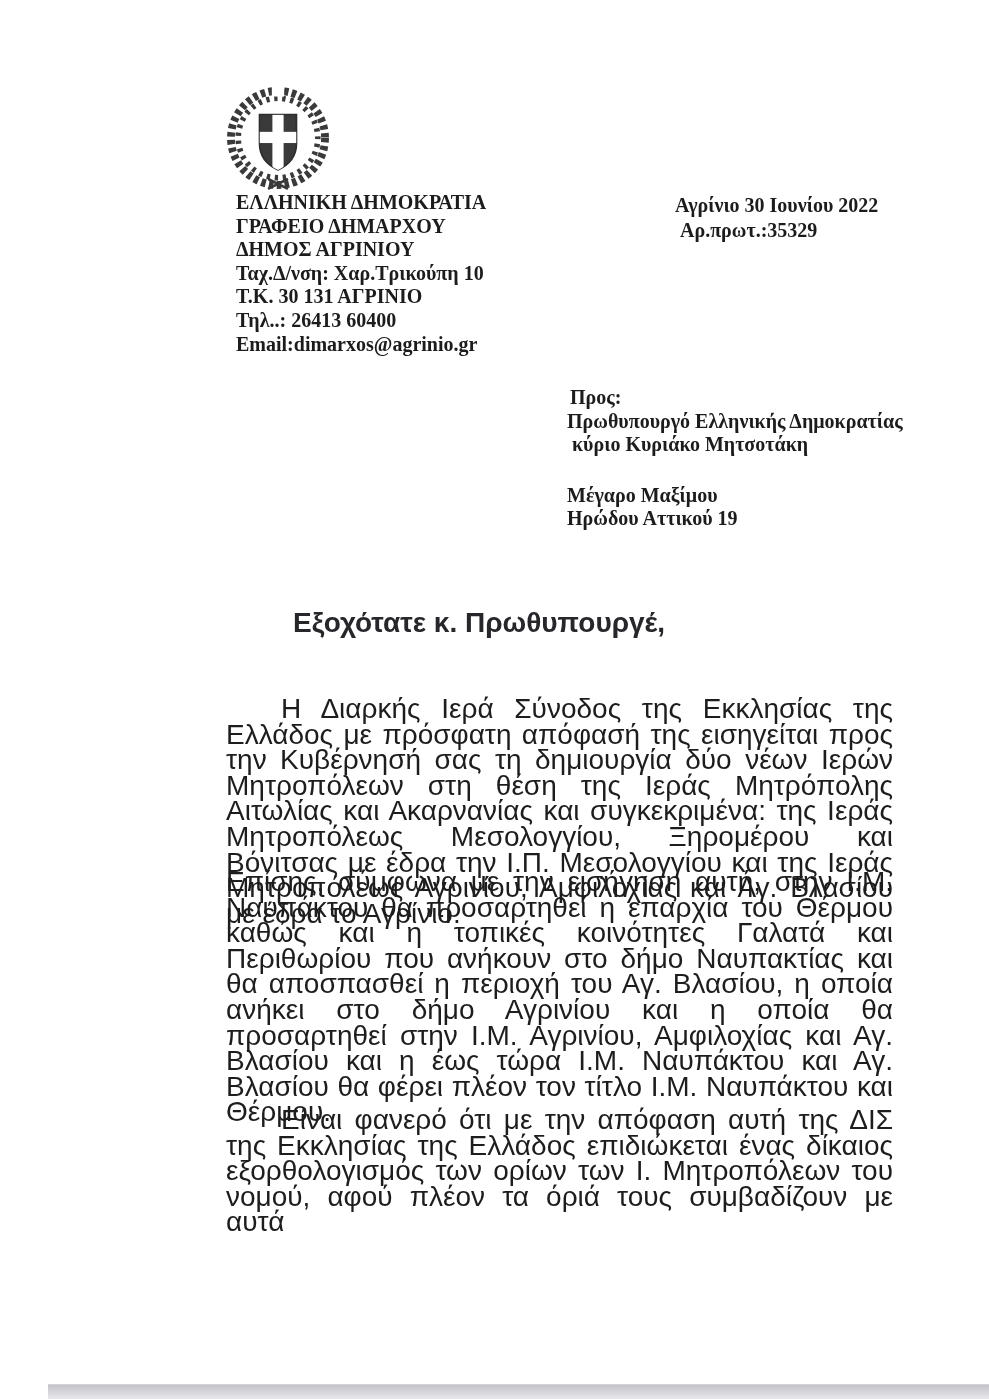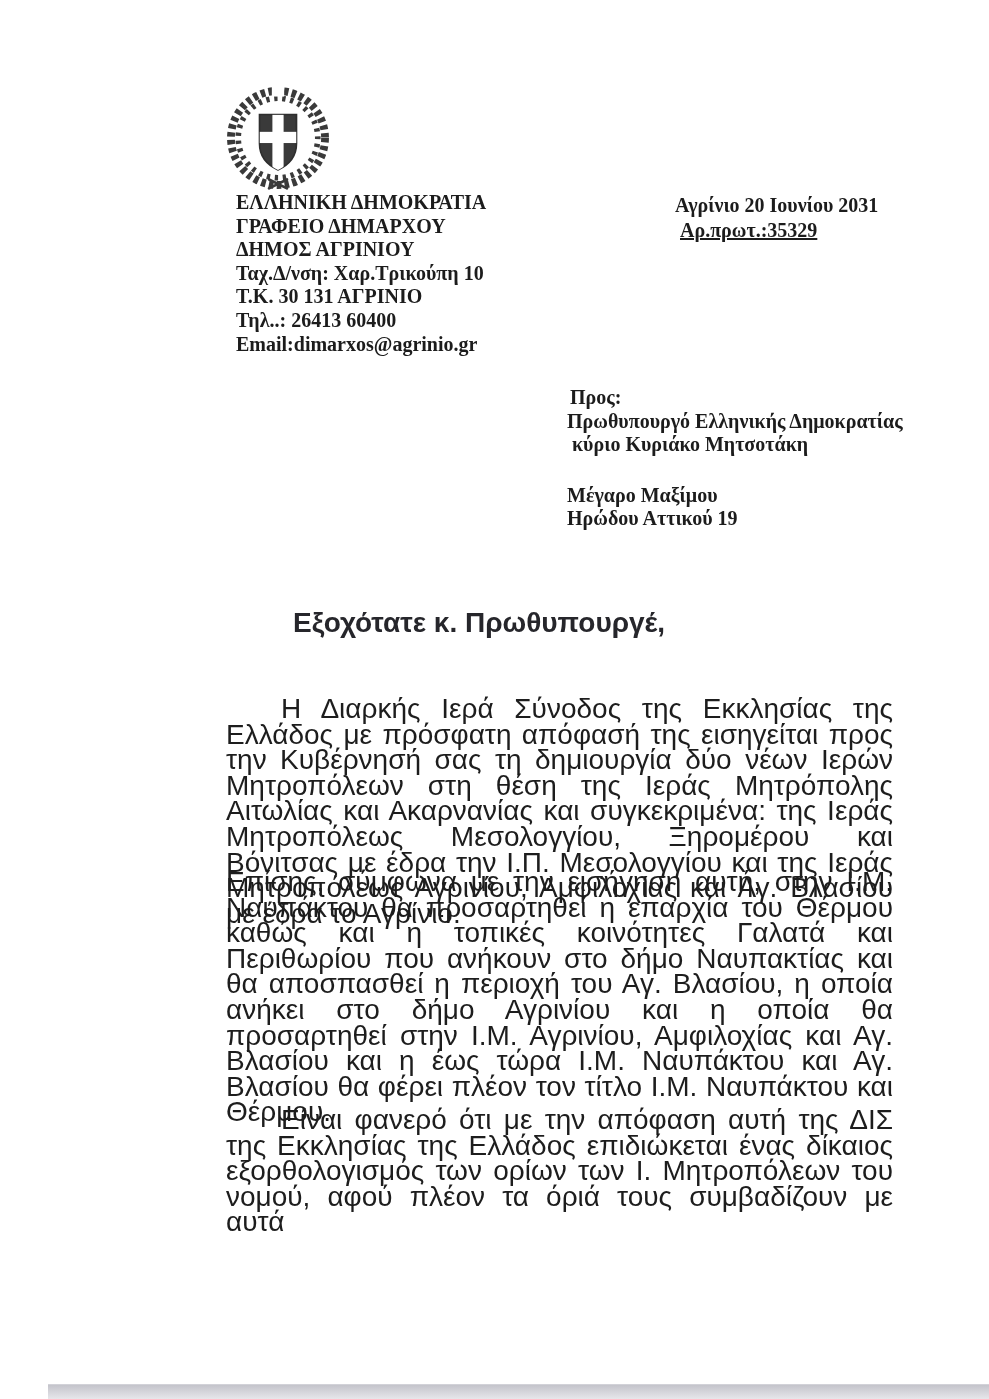--- a/index.html
+++ b/index.html
@@ -31,21 +31,21 @@
   }
   .dateblock {
     position: absolute;
     left: 627px;
     top: 193px;
     font-weight: bold;
     font-size: 20px;
     line-height: 25px;
     white-space: nowrap;
   }
-  .protocol-line { padding-left: 5px; text-decoration: underline; }
+  .protocol-line { padding-left: 5px; }
   .recipient {
     position: absolute;
     left: 519px;
     top: 386px;
     font-weight: bold;
     font-size: 20px;
     line-height: 23.6px;
     white-space: nowrap;
   }
   .recipient .label { padding-left: 3px; }
@@ -119,21 +119,21 @@
     <div>ΕΛΛΗΝΙΚΗ ΔΗΜΟΚΡΑΤΙΑ</div>
     <div>ΓΡΑΦΕΙΟ ΔΗΜΑΡΧΟΥ</div>
     <div>ΔΗΜΟΣ ΑΓΡΙΝΙΟΥ</div>
     <div>Ταχ.Δ/νση: Χαρ.Τρικούπη 10</div>
     <div>Τ.Κ. 30 131 ΑΓΡΙΝΙΟ</div>
     <div>Τηλ..: 26413 60400</div>
     <div>Email:dimarxos@agrinio.gr</div>
   </div>
 
   <div class="dateblock">
-    <div>Αγρίνιο 20 Ιουνίου 2031</div>
+    <div>Αγρίνιο 30 Ιουνίου 2022</div>
     <div class="protocol-line">Αρ.πρωτ.:35329</div>
   </div>
 
   <div class="recipient">
     <div class="label">Προς:</div>
     <div>Πρωθυπουργό Ελληνικής Δημοκρατίας</div>
     <div class="line2">κύριο Κυριάκο Μητσοτάκη</div>
     <div class="addr-gap"></div>
     <div>Μέγαρο Μαξίμου</div>
     <div>Ηρώδου Αττικού 19</div>

